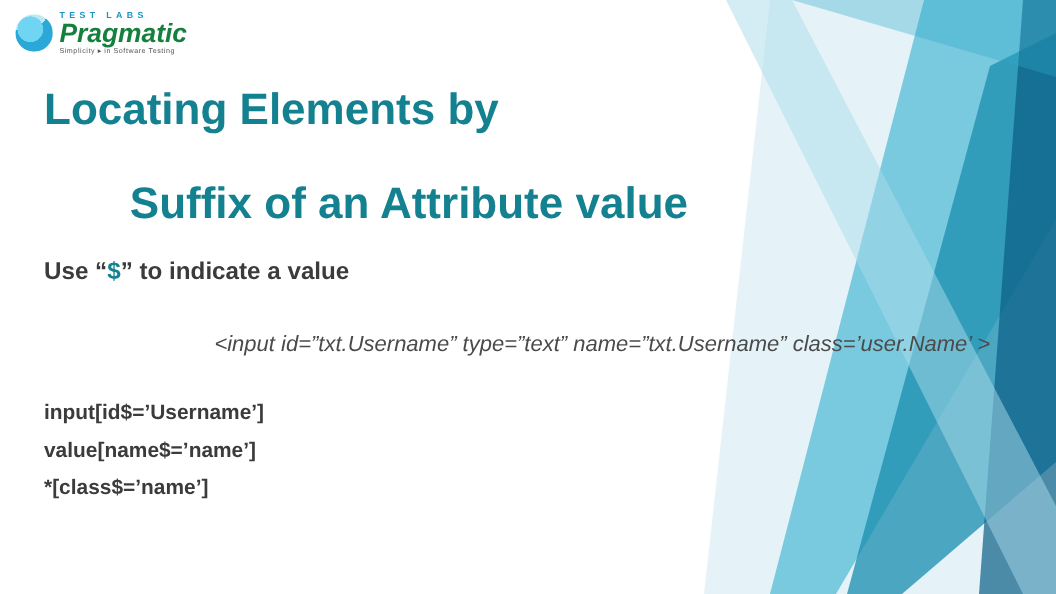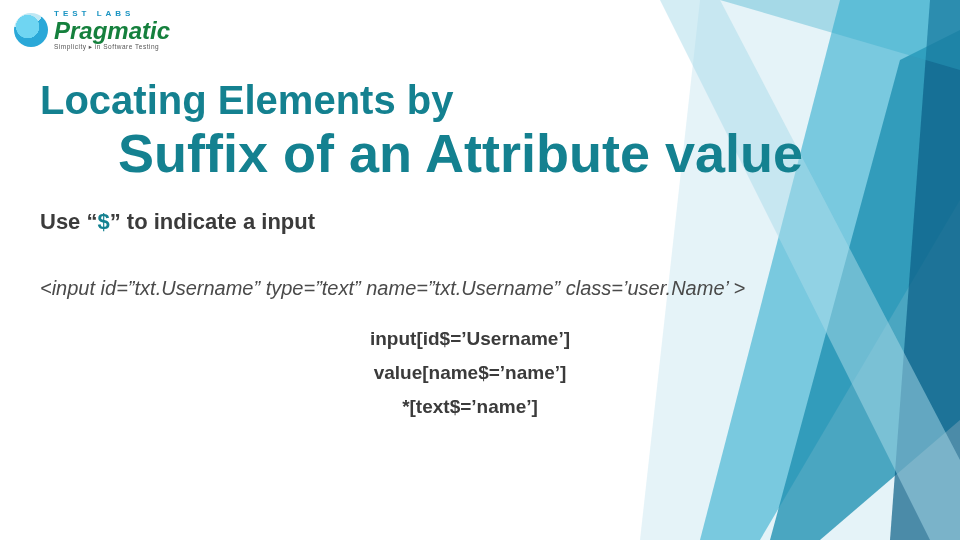--- a/index.html
+++ b/index.html
@@ -73,42 +73,42 @@
     inset: 0;
     padding: 78px 60px 0 40px;
     z-index: 1;
   }
   .title {
     color: #148190;
     font-weight: 700;
     line-height: 1.12;
   }
   .title .l1 { font-size: 40px; display: block; }
-  .title .l2 { font-size: 54px; display: block; padding-left: 78px; }
+  .title .l2 { font-size: 40px; display: block; padding-left: 78px; margin-top: 40px; }
 
   .sub {
     margin-top: 26px;
     font-size: 22px;
     font-weight: 700;
     color: #3b3b3b;
   }
   .sub .dollar { color: #148190; }
 
   .code-line {
     margin-top: 42px;
     font-size: 20px;
     font-style: italic;
     color: #4a4a4a;
     font-weight: 400;
     white-space: nowrap;
+    text-align: right;
   }
 
   .selectors {
-    margin-top: 28px;
-    text-align: center;
+    margin-top: 40px;
   }
   .sel {
     font-size: 19px;
     font-weight: 700;
     color: #3b3b3b;
     margin-bottom: 12px;
   }
 </style>
 </head>
 <body>
@@ -140,24 +140,24 @@
 </div>
 
 <div class="slide">
 
   <div class="title">
     <span class="l1">Locating Elements by</span>
     <span class="l2">Suffix of an Attribute value</span>
   </div>
 
   <div class="sub">
-    <span>Use “</span><span class="dollar">$</span><span>” to indicate a input</span>
+    <span>Use “</span><span class="dollar">$</span><span>” to indicate a value</span>
   </div>
 
   <div class="code-line">&lt;input id=”txt.Username” type=”text” name=”txt.Username” class=’user.Name’ &gt;</div>
 
   <div class="selectors">
     <div class="sel">input[id$=’Username’]</div>
     <div class="sel">value[name$=’name’]</div>
-    <div class="sel">*[text$=’name’]</div>
+    <div class="sel">*[class$=’name’]</div>
   </div>
 
 </div>
 
 </body></html>

